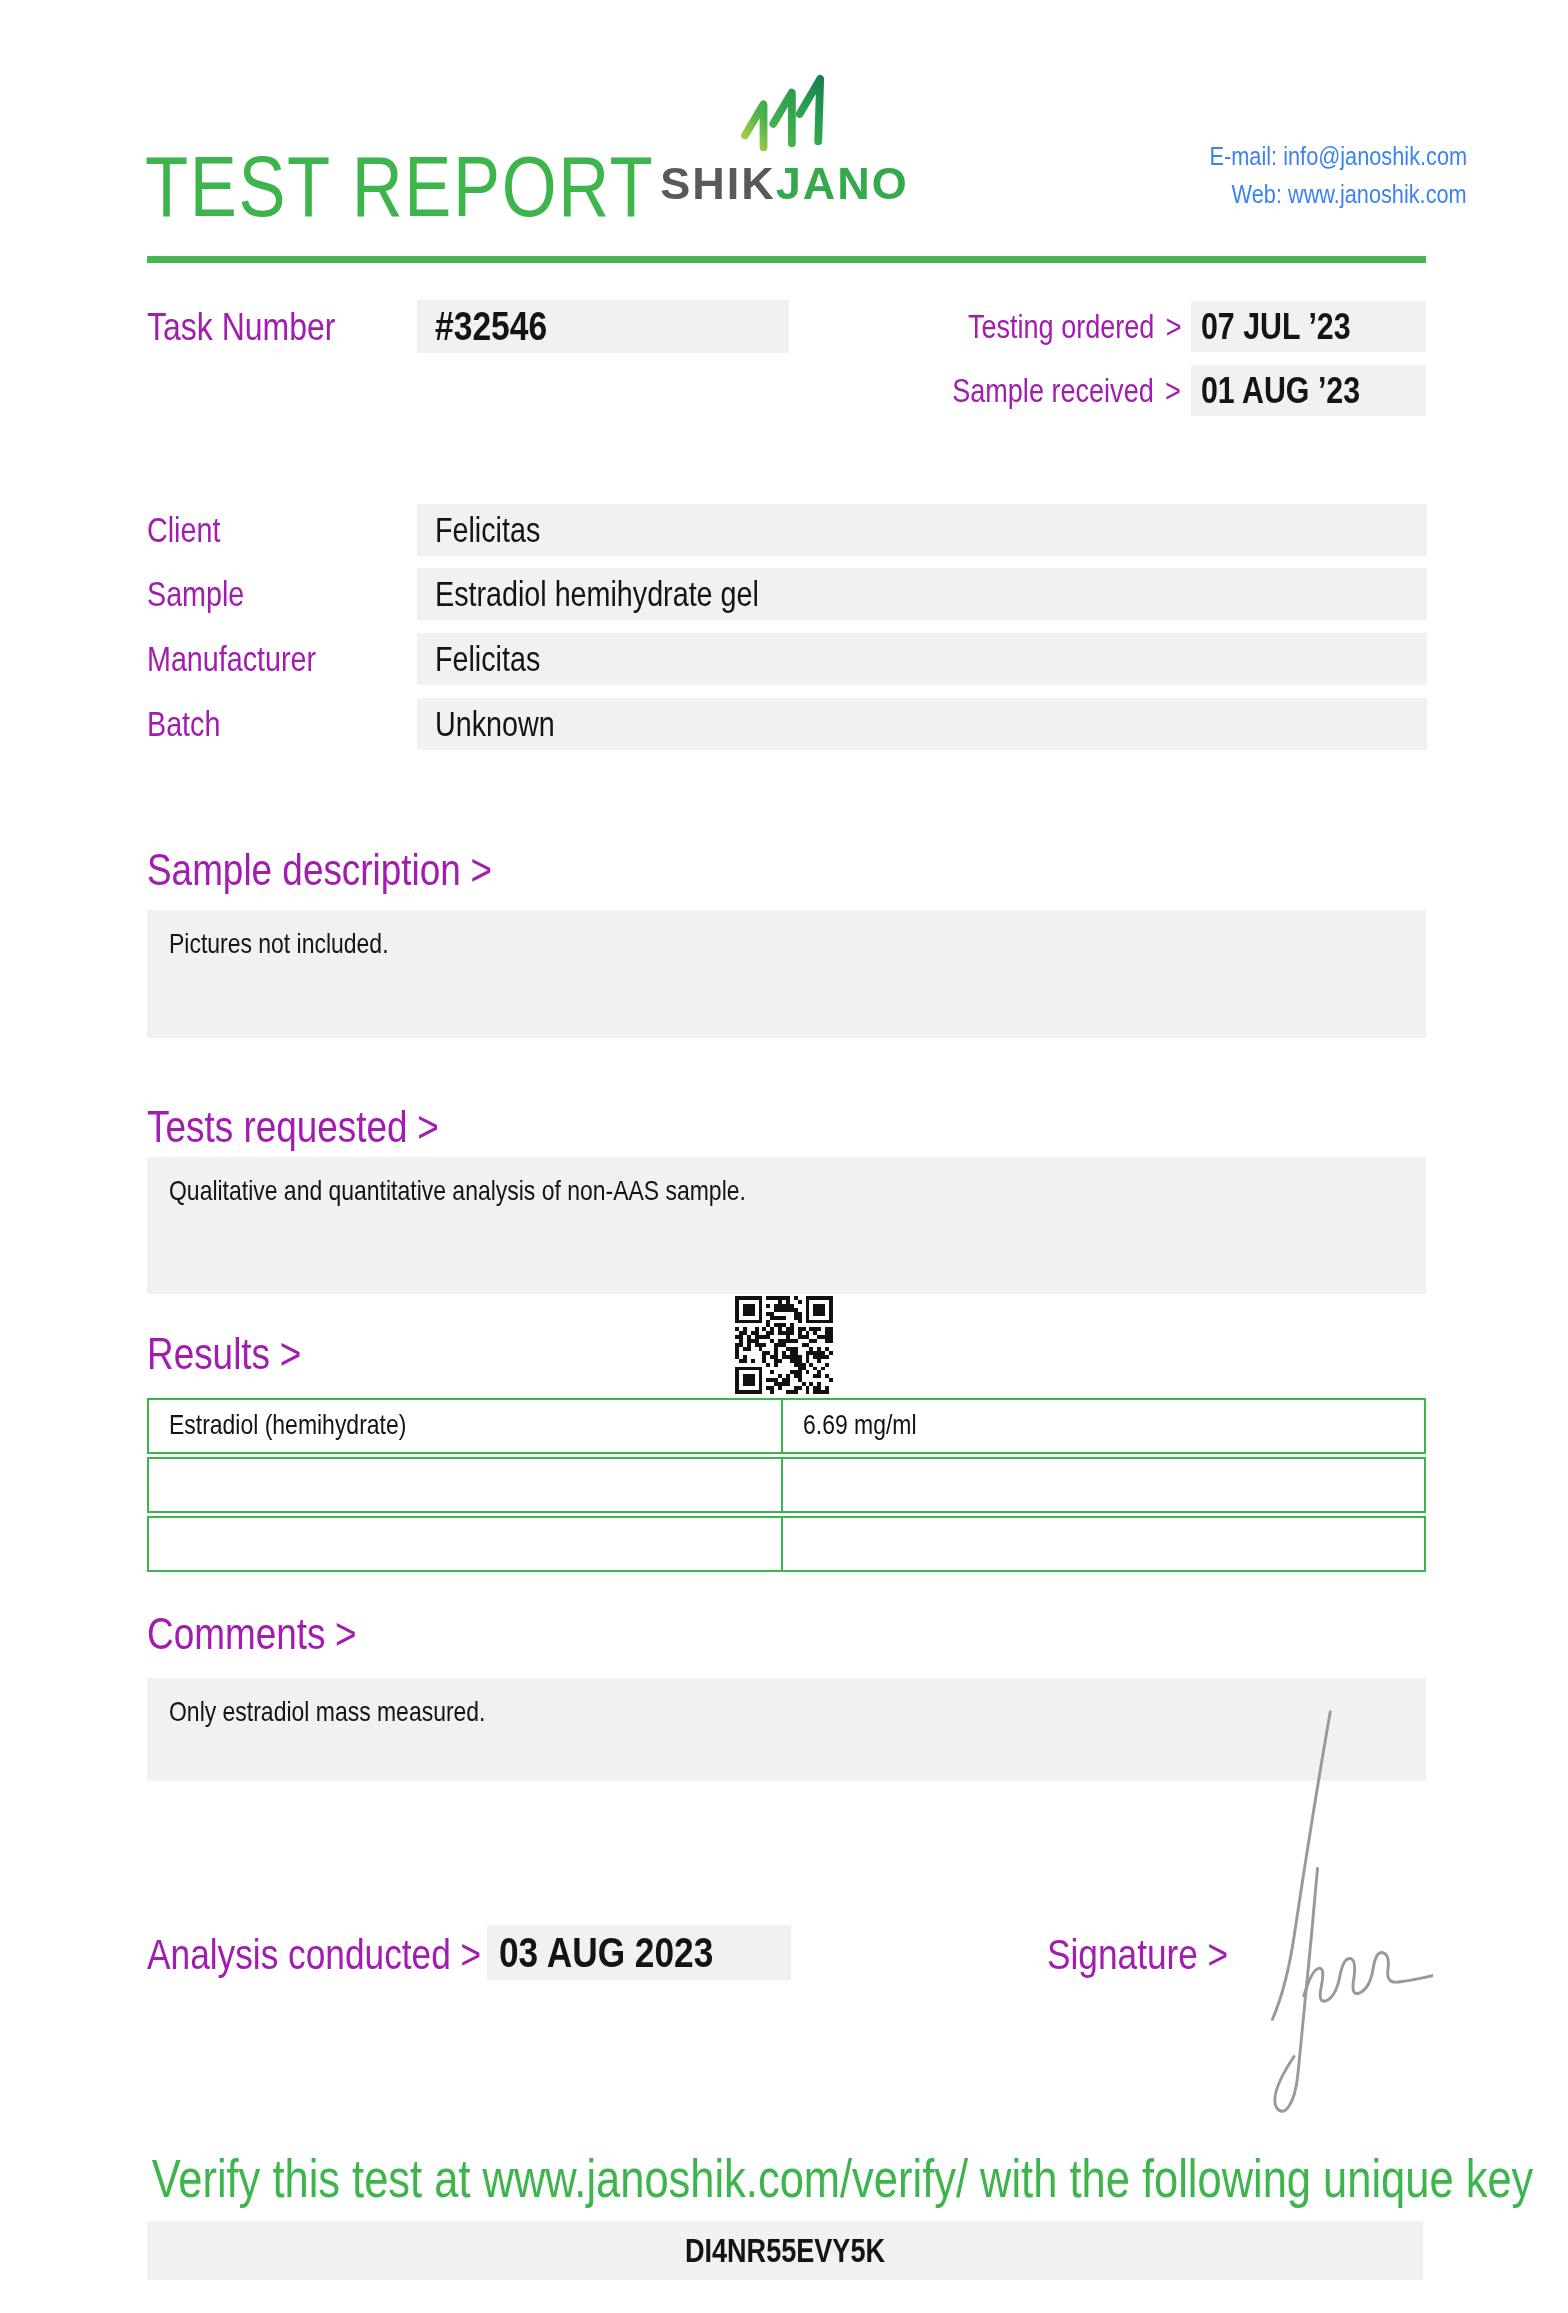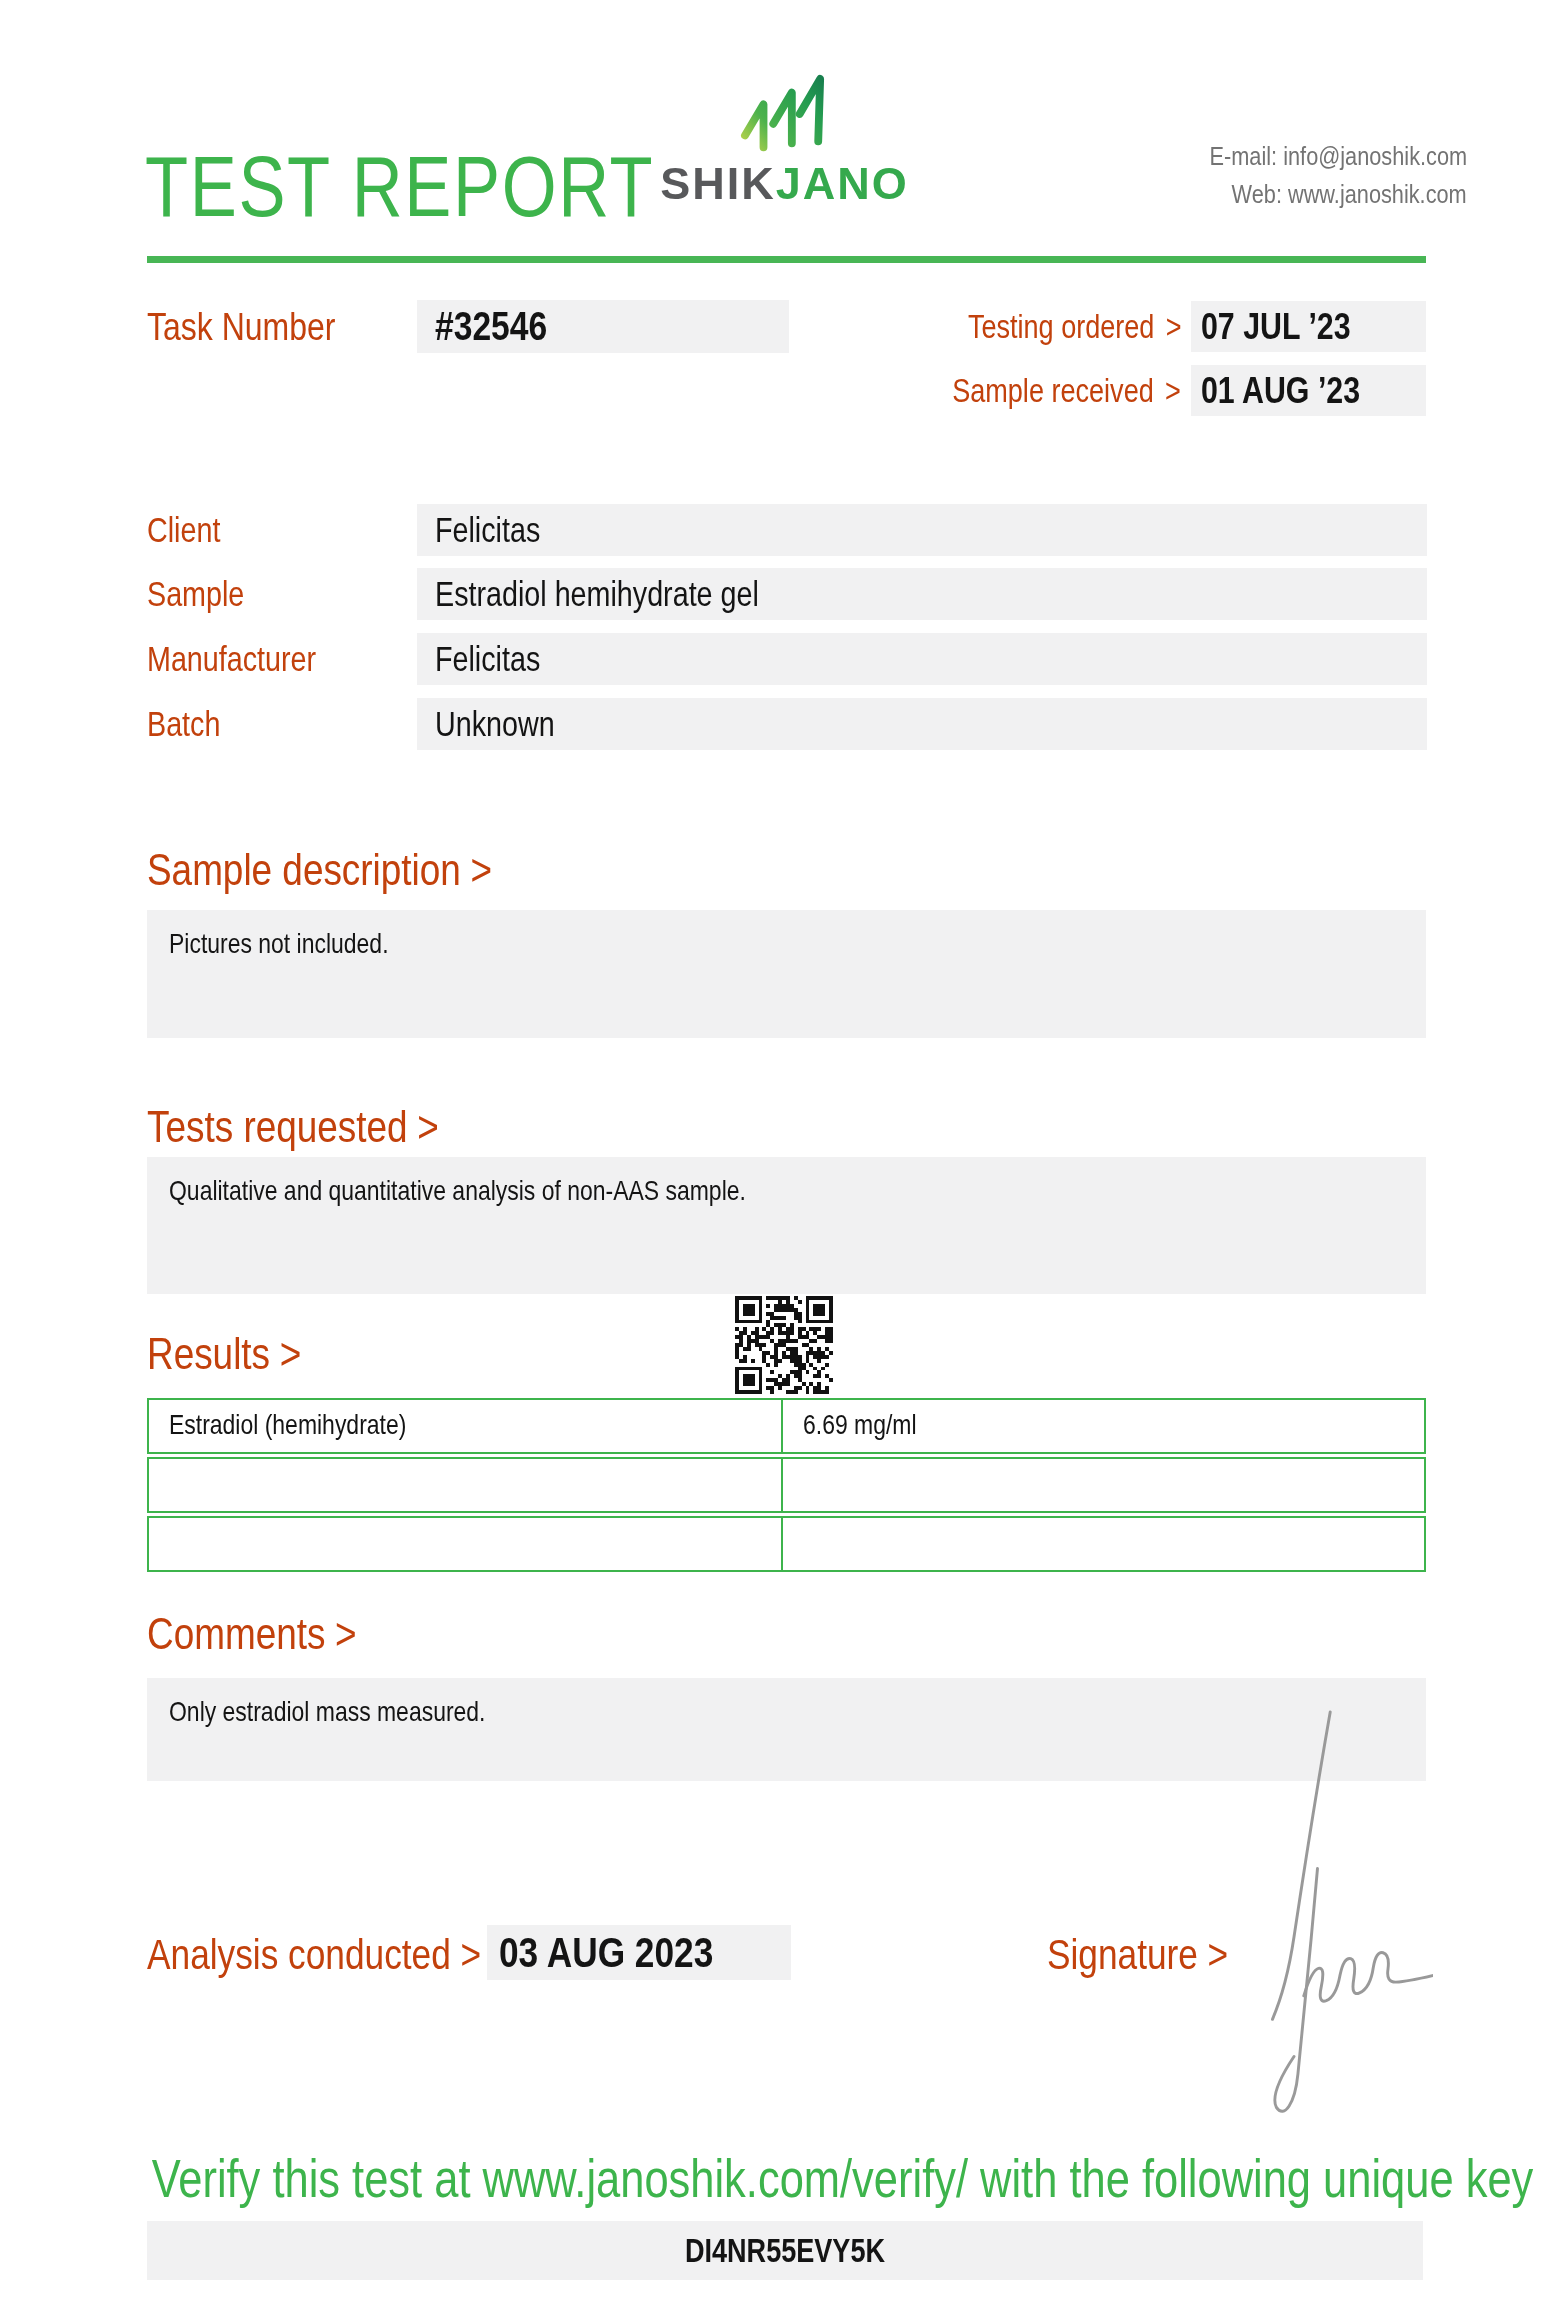--- a/index.html
+++ b/index.html
@@ -5,31 +5,31 @@
   * { margin:0; padding:0; box-sizing:border-box; }
   html,body { background:#ffffff; }
   body { font-family:"Liberation Sans","DejaVu Sans",sans-serif; color:#141414; }
   .page { position:relative; width:1568px; height:2313px; background:#fff; overflow:hidden; }
 
   
   .cx  { display:inline-block; transform:scaleX(.82); transform-origin:0 50%; white-space:nowrap; }
   .cxr { display:inline-block; transform:scaleX(.82); transform-origin:100% 50%; white-space:nowrap; }
   .cxc { display:inline-block; transform:scaleX(.82); transform-origin:50% 50%; white-space:nowrap; }
 
-  .green { color:#c2410c; }
+  .green { color:#a21caf; }
   .graybox { background:#f1f1f2; }
 
   
   .report-title { position:absolute; left:145px; top:143px; font-size:86px; font-weight:500; letter-spacing:2px; color:#3db44c; line-height:1; }
   .logo-wrap { position:absolute; left:657px; top:73px; width:255px; text-align:center; }
   .logo-icon { display:block; margin:0 auto 3.9px auto; }
   .logo-word { font-size:45px; font-weight:700; letter-spacing:2px; line-height:1; }
   .logo-word .jano { color:#58595b; }
   .logo-word .shik { color:#35a94d; }
-  .contact { position:absolute; right:101px; top:137px; text-align:right; font-size:26.5px; line-height:38px; color:#737373; }
+  .contact { position:absolute; right:101px; top:137px; text-align:right; font-size:26.5px; line-height:38px; color:#3b82f6; }
 
   .rule { position:absolute; left:147px; top:256px; width:1279px; height:6.9px; background:#48b655; }
 
   
   .task-label { position:absolute; left:147px; top:300px; height:53px; line-height:53px; font-size:39px; }
   .task-box { position:absolute; left:417px; top:300px; width:372px; height:53px; line-height:53px; font-size:41px; font-weight:600; padding-left:17.6px; }
   .date-label { position:absolute; width:451px; text-align:right; font-size:33px; height:51px; line-height:51px; }
   .date-label .arr { margin-left:13.7px; }
   .dl1 { left:730px; top:301px; }
   .dl2 { left:730px; top:365px; }

